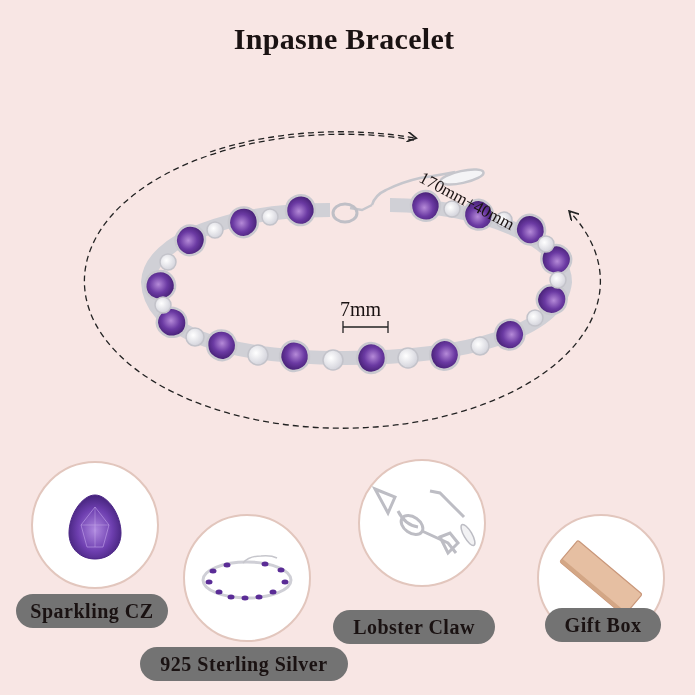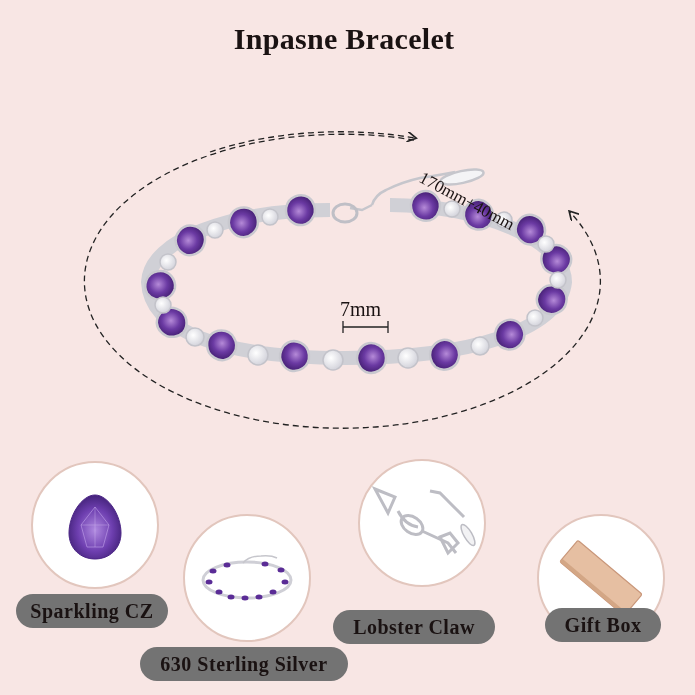--- a/index.html
+++ b/index.html
@@ -122,21 +122,21 @@
       <ellipse cx="74" cy="81" rx="3.5" ry="2.5"></ellipse>
       <ellipse cx="88" cy="76" rx="3.5" ry="2.5"></ellipse>
       <ellipse cx="100" cy="66" rx="3.5" ry="2.5"></ellipse>
       <ellipse cx="96" cy="54" rx="3.5" ry="2.5"></ellipse>
       <ellipse cx="80" cy="48" rx="3.5" ry="2.5"></ellipse>
       <ellipse cx="42" cy="49" rx="3.5" ry="2.5"></ellipse>
       <ellipse cx="28" cy="55" rx="3.5" ry="2.5"></ellipse>
     </g>
   </svg>
 </div>
-<div class="pill" style="left:140px;top:647px;width:208px;">630 Sterling Silver</div>
+<div class="pill" style="left:140px;top:647px;width:208px;">925 Sterling Silver</div>
 
 <div class="circle" style="left:358px;top:459px;">
   <svg width="124" height="124" viewBox="0 0 124 124">
     <g fill="none" stroke="#bdbdc4" stroke-width="3">
       <path d="M15 28 L35 36 L28 52 Z"></path>
       <path d="M38 50 Q45 64 58 66"></path>
       <ellipse cx="52" cy="64" rx="12" ry="8" transform="rotate(35 52 64)"></ellipse>
       <path d="M62 70 L88 82 L96 92"></path>
       <path d="M70 30 L80 32 L88 40 L96 48 L104 56"></path>
       <path d="M80 76 L90 72 L98 82 L88 92 Z"></path>

